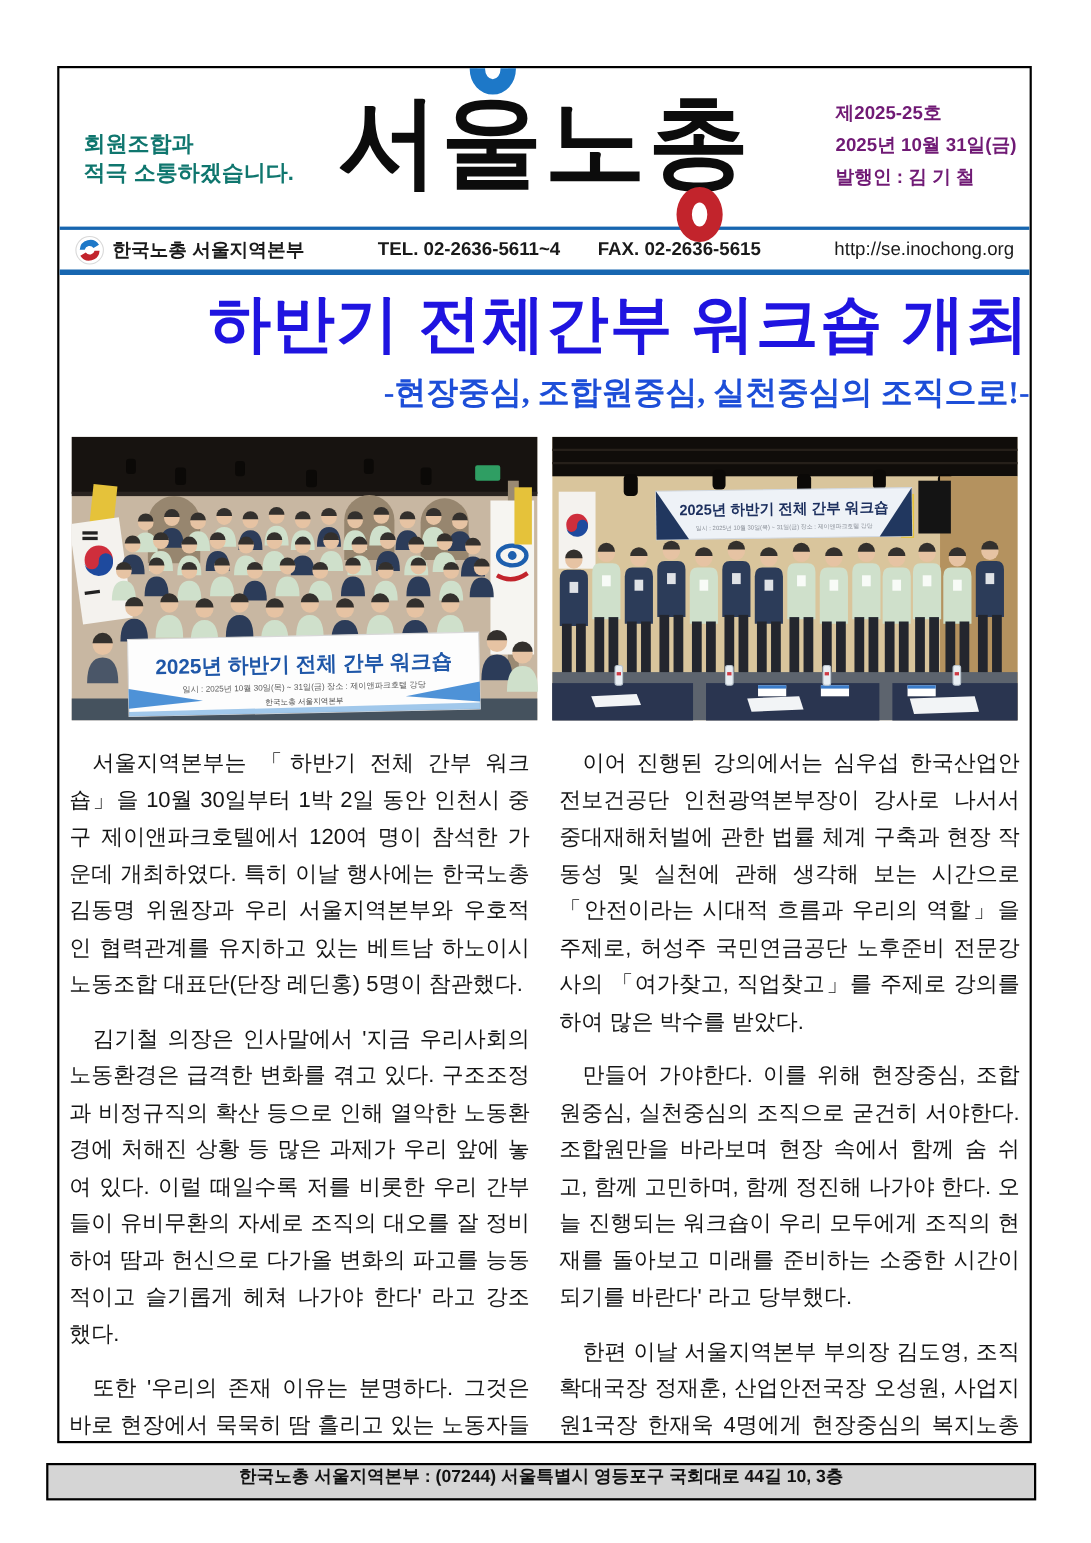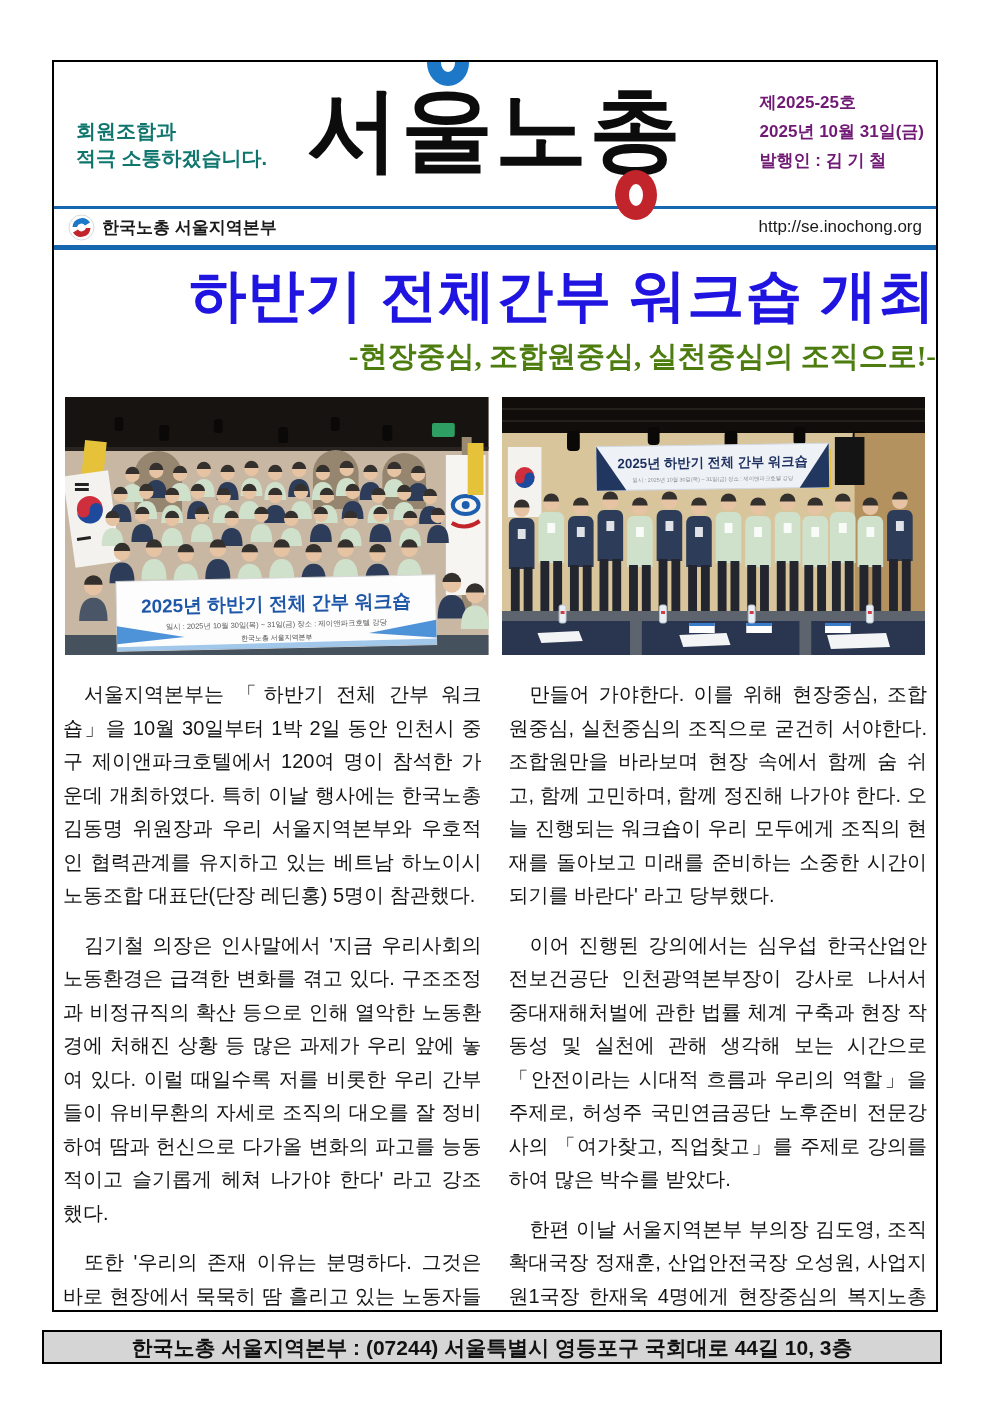--- a/index.html
+++ b/index.html
@@ -44,22 +44,22 @@
   .article{display:flex;gap:27px;padding:0 9px;margin-top:23px;}
   .article .col{flex:1;min-width:0;}
   .article p{
     margin:0 0 16px 0;font-size:20px;line-height:33.5px;text-align:justify;
     text-indent:21px;color:#151515;
   }
   
   .footer-bar{
     position:absolute;left:42px;top:1330px;width:900px;height:34px;
     background:#d5d5d5;border:2px solid #000;box-sizing:border-box;
-    display:flex;align-items:flex-end;justify-content:center;
-    font-size:21px;font-weight:bold;color:#111;
+    display:flex;align-items:flex-start;justify-content:center;
+    font-size:16px;font-weight:bold;color:#111;
   }
 </style>
 </head>
 <body>
 
 <div class="frame">
 
   <div class="masthead">
     <div class="slogan">
       <div>회원조합과</div>
@@ -77,26 +77,30 @@
 
   <div class="infobar">
     <div class="org">
       <svg width="27" height="27" viewBox="0 0 27 27">
         <circle cx="13.5" cy="13.5" r="12.5" fill="#ffffff" stroke="#d9d9d9"></circle>
         <path d="M4.5,13 A9.5,9.5 0 0 1 22,8.5 L17,11.5 A4.5,4.5 0 0 0 9,13 Z" fill="#1d78c8"></path>
         <path d="M22.5,14 A9.5,9.5 0 0 1 5,18.5 L10,15.5 A4.5,4.5 0 0 0 18,14 Z" fill="#c2242c"></path>
       </svg>
       <span>한국노총 서울지역본부</span>
     </div>
+    <div class="telfax">
+      <span>TEL. 02-2636-5611~4</span>
+      <span>FAX. 02-2636-5615</span>
+    </div>
     <div class="url">http://se.inochong.org</div>
   </div>
 
   <div class="headline">
     <div class="title" style="color:#1f14e0;">하반기 전체간부 워크숍 개최</div>
-    <div class="subtitle" style="color:#4d7c0f;">-현장중심, 조합원중심, 실천중심의 조직으로!-</div>
+    <div class="subtitle" style="color:#1d4ed8;">-현장중심, 조합원중심, 실천중심의 조직으로!-</div>
   </div>
 
   <div class="photos">
 
     <div class="photo">
       <svg viewBox="0 0 427 258" preserveAspectRatio="none">
         <defs>
           <symbol id="prs" overflow="visible">
             <path d="M-11,27 Q-11,9 0,9 Q11,9 11,27 Z" fill="currentColor"></path>
             <circle cx="0" cy="0" r="7.2" fill="#e6c3a3"></circle>
@@ -311,22 +315,22 @@
     </div>
   </div>
 
   <div class="article">
     <div class="col">
       <p>서울지역본부는 「하반기 전체 간부 워크숍」을 10월 30일부터 1박 2일 동안 인천시 중구 제이앤파크호텔에서 120여 명이 참석한 가운데 개최하였다. 특히 이날 행사에는 한국노총 김동명 위원장과 우리 서울지역본부와 우호적인 협력관계를 유지하고 있는 베트남 하노이시노동조합 대표단(단장 레딘홍) 5명이 참관했다.</p>
       <p>김기철 의장은 인사말에서 '지금 우리사회의 노동환경은 급격한 변화를 겪고 있다. 구조조정과 비정규직의 확산 등으로 인해 열악한 노동환경에 처해진 상황 등 많은 과제가 우리 앞에 놓여 있다. 이럴 때일수록 저를 비롯한 우리 간부들이 유비무환의 자세로 조직의 대오를 잘 정비하여 땀과 헌신으로 다가올 변화의 파고를 능동적이고 슬기롭게 헤쳐 나가야 한다' 라고 강조 했다.</p>
       <p>또한 '우리의 존재 이유는 분명하다. 그것은 바로 현장에서 묵묵히 땀 흘리고 있는 노동자들의 권익보호와 공정하고 안전한 일터 조성, 상생과 연대의 노사문화 확산 등 다양한 영역에서 의미 있는 성과를</p>
     </div>
     <div class="col">
+      <p>이어 진행된 강의에서는 심우섭 한국산업안전보건공단 인천광역본부장이 강사로 나서서 중대재해처벌에 관한 법률 체계 구축과 현장 작동성 및 실천에 관해 생각해 보는 시간으로 「안전이라는 시대적 흐름과 우리의 역할」을 주제로, 허성주 국민연금공단 노후준비 전문강사의 「여가찾고, 직업찾고」를 주제로 강의를 하여 많은 박수를 받았다.</p>
       <p>만들어 가야한다. 이를 위해 현장중심, 조합원중심, 실천중심의 조직으로 굳건히 서야한다. 조합원만을 바라보며 현장 속에서 함께 숨 쉬고, 함께 고민하며, 함께 정진해 나가야 한다. 오늘 진행되는 워크숍이 우리 모두에게 조직의 현재를 돌아보고 미래를 준비하는 소중한 시간이 되기를 바란다' 라고 당부했다.</p>
-      <p>이어 진행된 강의에서는 심우섭 한국산업안전보건공단 인천광역본부장이 강사로 나서서 중대재해처벌에 관한 법률 체계 구축과 현장 작동성 및 실천에 관해 생각해 보는 시간으로 「안전이라는 시대적 흐름과 우리의 역할」을 주제로, 허성주 국민연금공단 노후준비 전문강사의 「여가찾고, 직업찾고」를 주제로 강의를 하여 많은 박수를 받았다.</p>
       <p>한편 이날 서울지역본부 부의장 김도영, 조직확대국장 정재훈, 산업안전국장 오성원, 사업지원1국장 한재욱 4명에게 현장중심의 복지노총 발전 등에 기여한 공로를 인정받아 공로패를 수여했다.</p>
     </div>
   </div>
 
 </div>
 
 <div class="footer-bar">
   <span>한국노총 서울지역본부 : (07244) 서울특별시 영등포구 국회대로 44길 10, 3층</span>
 </div>
 

